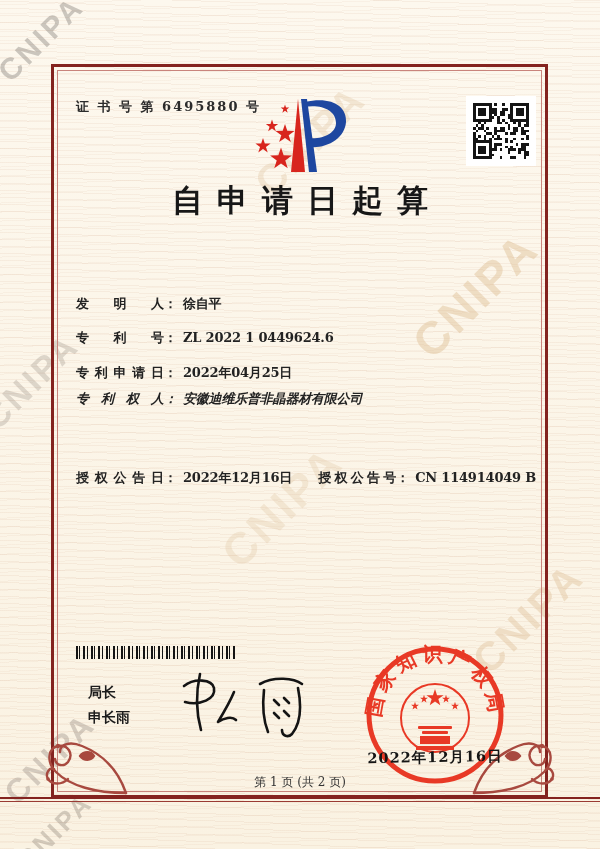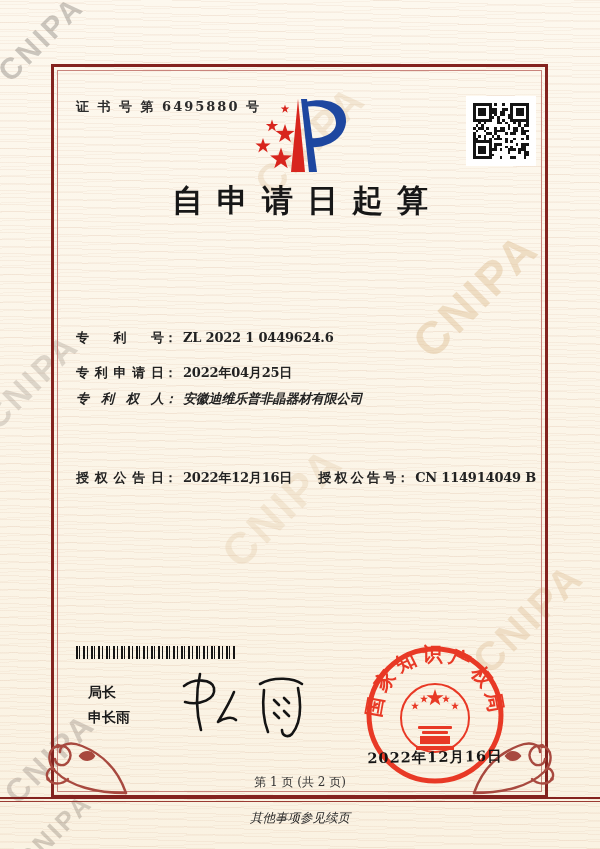--- a/index.html
+++ b/index.html
@@ -349,20 +349,23 @@
         <i style="grid-area:21/7"></i>
         <i style="grid-area:21/11"></i>
         <i style="grid-area:21/15"></i>
         <i style="grid-area:21/16"></i>
         <i style="grid-area:21/20"></i>
       </div>
   </div>
 
   <div class="title">自申请日起算</div>
 
+  <div class="row r2">
+    <span class="flabel">发明人</span><span>：</span><span class="fvalue">徐自平</span>
+  </div>
   <div class="row r3">
     <span class="flabel">专利号</span><span>：</span><span class="fvalue">ZL 2022 1 0449624.6</span>
   </div>
   <div class="row r4">
     <span class="flabel">专利申请日</span><span>：</span><span class="fvalue">2022年04月25日</span>
   </div>
   <div class="row r5">
     <span class="flabel">专利权人</span><span>：</span><span class="fvalue">安徽迪维乐普非晶器材有限公司</span>
   </div>
   <div class="row r7">
@@ -407,15 +410,14 @@
       <rect x="60" y="89" width="26" height="3" rx="1"></rect>
       <rect x="58" y="94" width="30" height="8"></rect>
       <rect x="54" y="104" width="38" height="4"></rect>
     </g>
   </svg>
   <div class="seal-date">2022年12月16日</div>
 
   <div class="page-info">第 1 页 (共 2 页)</div>
   <div class="rule-a"></div>
   <div class="rule-b"></div>
-  <div class="continuation">其他事项参见续页</div>
 
 </div>
 
 </body></html>

